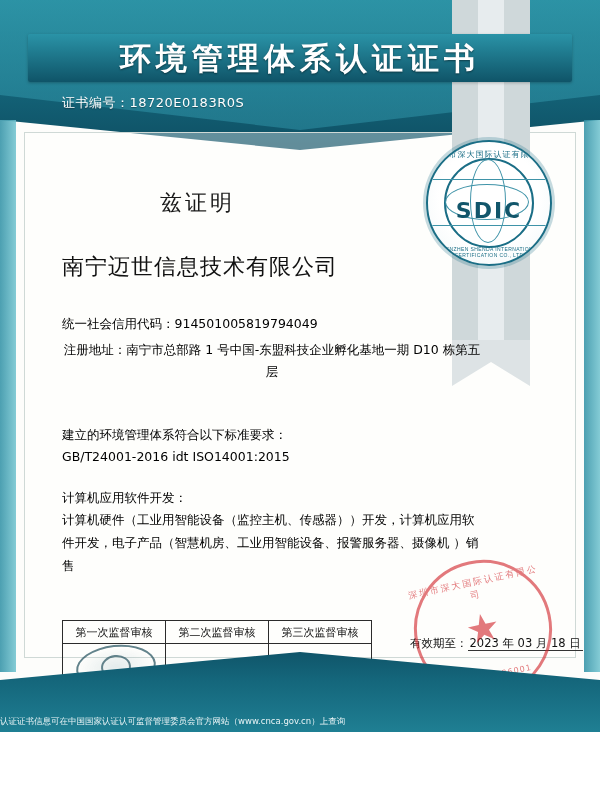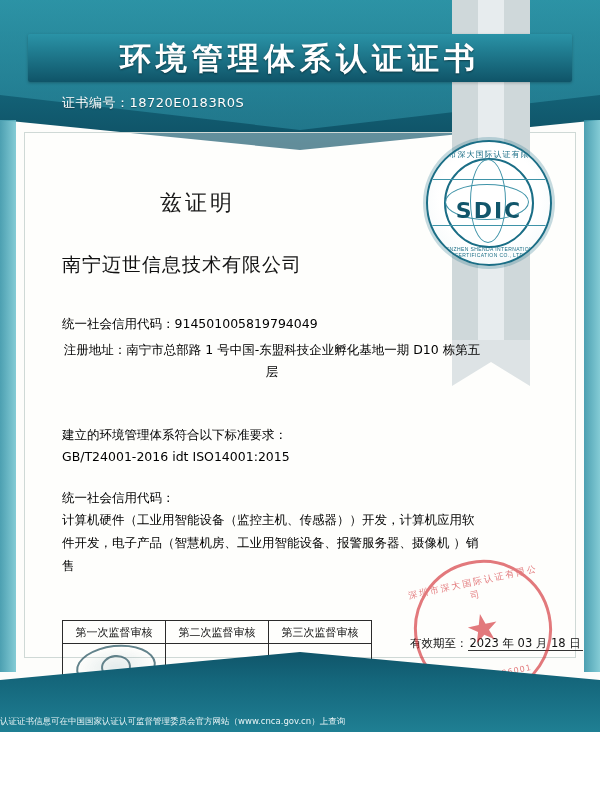--- a/index.html
+++ b/index.html
@@ -178,21 +178,21 @@
     position: absolute;
     left: 160px; top: 188px;
     font-size: 22px;
     letter-spacing: 3px;
     color: #1a1a1a;
     font-family: "DejaVu Sans", sans-serif;
   }
   .company {
     position: absolute;
     left: 62px; top: 252px;
-    font-size: 19px;
+    font-size: 22px;
     letter-spacing: 1px;
     color: #111;
     font-family: "DejaVu Sans", sans-serif;
   }
   .field {
     position: absolute;
     left: 62px;
     font-size: 12.5px;
     color: #000000;
     line-height: 22px;
@@ -360,21 +360,21 @@
 
   <div class="statement">兹证明</div>
   <div class="company">南宁迈世信息技术有限公司</div>
 
   <div class="field f-credit">统一社会信用代码：914501005819794049</div>
   <div class="field f-address">注册地址：南宁市总部路 1 号中国-东盟科技企业孵化基地一期 D10 栋第五层</div>
 
   <div class="field f-standard-label">建立的环境管理体系符合以下标准要求：</div>
   <div class="field f-standard-value">GB/T24001-2016 idt ISO14001:2015</div>
 
-  <div class="field f-scope-label">统一社会信用代码：</div>
+  <div class="field f-scope-label">计算机应用软件开发：</div>
   <div class="field f-scope-value">计算机硬件（工业用智能设备（监控主机、传感器））开发，计算机应用软件开发，电子产品（智慧机房、工业用智能设备、报警服务器、摄像机 ）销售</div>
 
   <table class="audit-table">
     <thead>
       <tr>
         <th>第一次监督审核</th>
         <th>第二次监督审核</th>
         <th>第三次监督审核</th>
       </tr>
     </thead>

